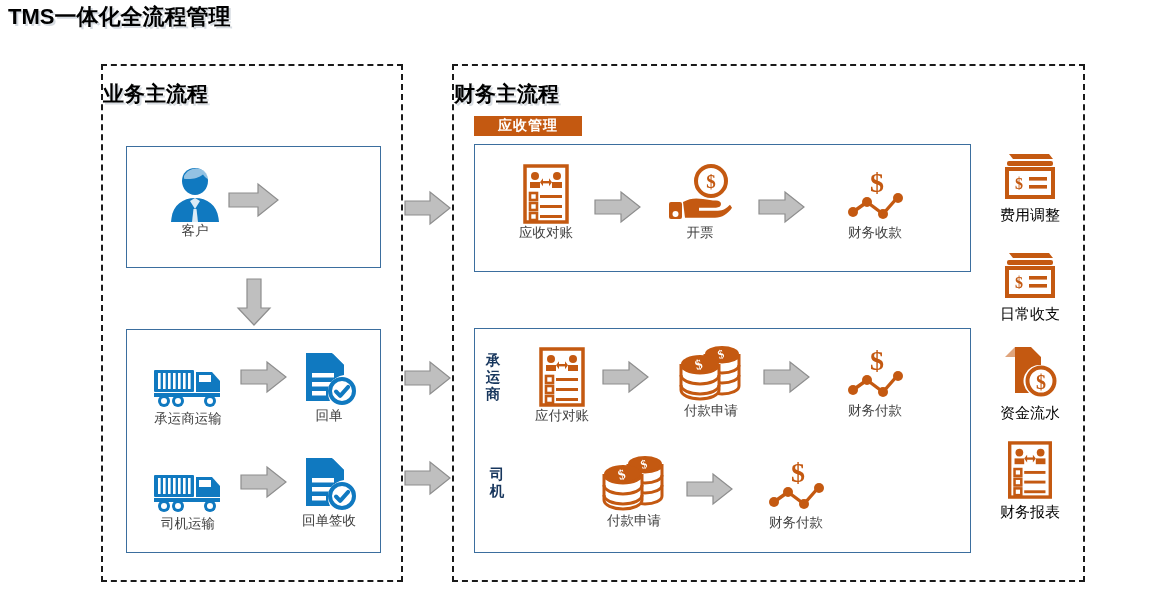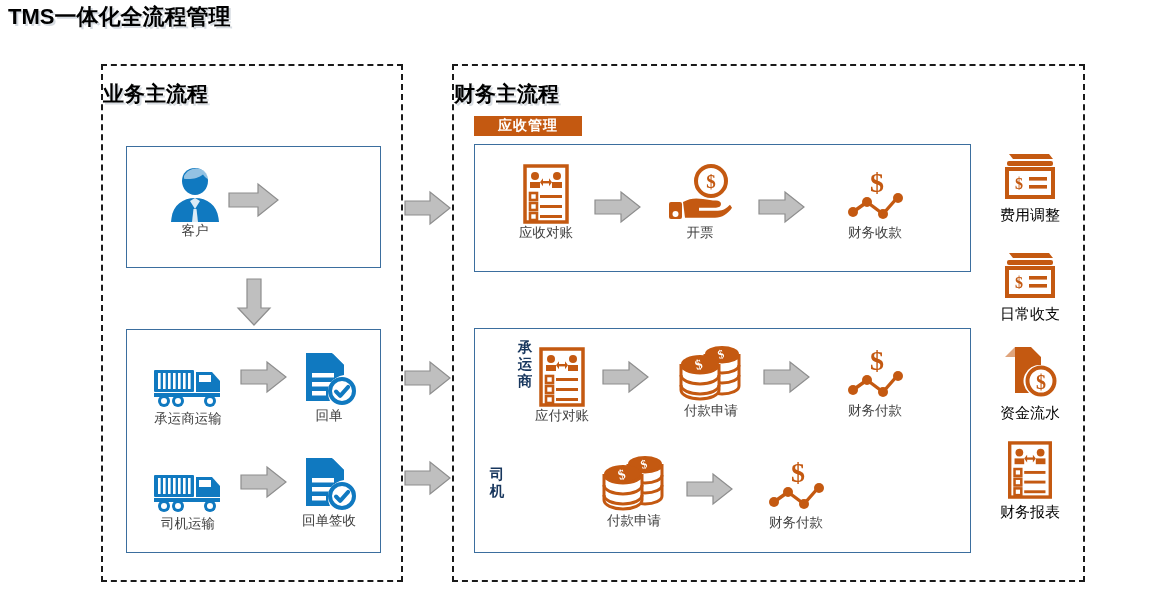--- a/index.html
+++ b/index.html
@@ -322,21 +322,21 @@
           <circle cx="40" cy="48" r="5"></circle>
           <circle cx="55" cy="32" r="5"></circle>
         </g>
       </svg>
     </div>
     <div class="label">财务收款</div>
   </div>
 
   <div class="blue-box" style="left:474px; top:328px; width:497px; height:225px;"></div>
 
-  <div class="vlabel" style="left:484px; top:339px;margin-left:32px;">
+  <div class="vlabel" style="left:484px; top:352px;">
     <span style="display:block; word-break:break-all;">承运商</span>
   </div>
 
   <div class="node" style="left:508px; top:345px;">
     <div class="glyph">
       <svg width="48" height="60" viewBox="0 0 48 60">
         <rect x="3" y="2" width="42" height="56" fill="none" stroke="#c45911" stroke-width="3.5"></rect>
         <g fill="#c45911">
           <circle cx="13" cy="12" r="4"></circle>
           <path d="M8 18h10v6H8z"></path>

